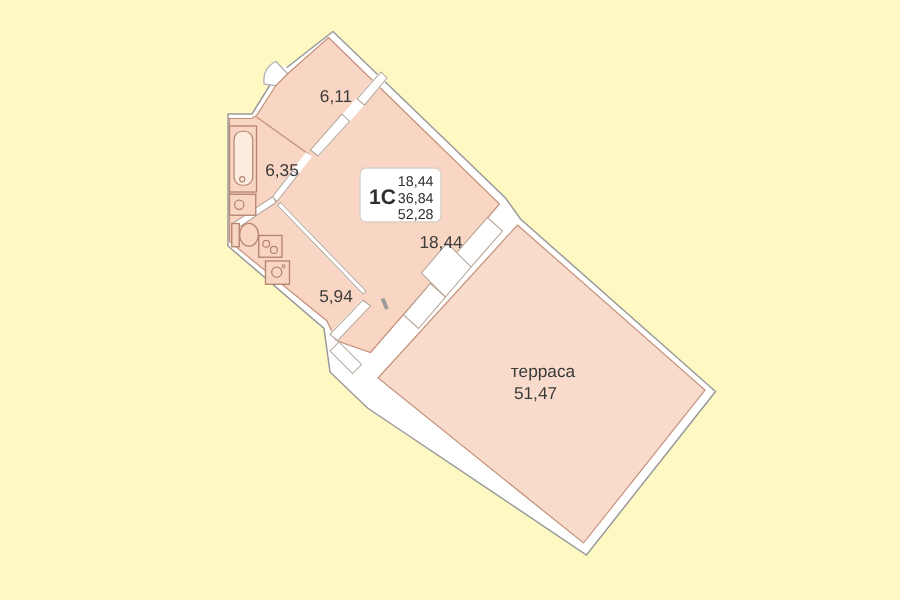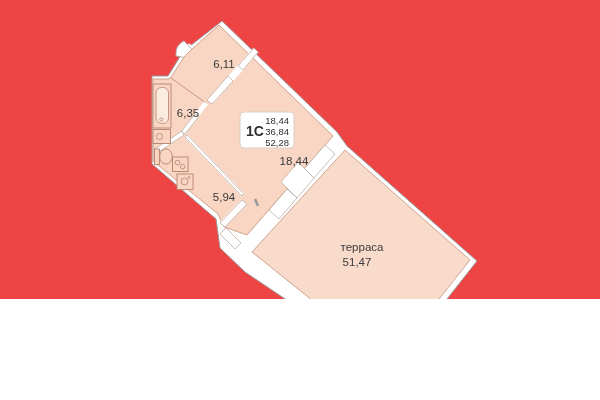--- a/index.html
+++ b/index.html
@@ -1,16 +1,16 @@
 <!DOCTYPE html>
 <html><head>
 <meta charset="utf-8">
 <style>
   html,body{margin:0;padding:0;background:#ffffff;}
-  .stage{position:relative;width:600px;height:299px;background:#ef4444;overflow:hidden;
+  .stage{position:relative;width:600px;height:400px;background:#fef9c3;overflow:hidden;
          font-family:"Liberation Sans", sans-serif;}
   svg{display:block;}
   text{font-family:"Liberation Sans", sans-serif;fill:#3a3a3a;}
   .room-label{font-size:11.5px;}
   .terrace-label{font-size:11.5px;}
   .unit-code{font-size:14px;font-weight:600;fill:#2f2f2f;}
   .unit-num{font-size:9.5px;fill:#2f2f2f;}
 </style>
 </head>
 <body>

